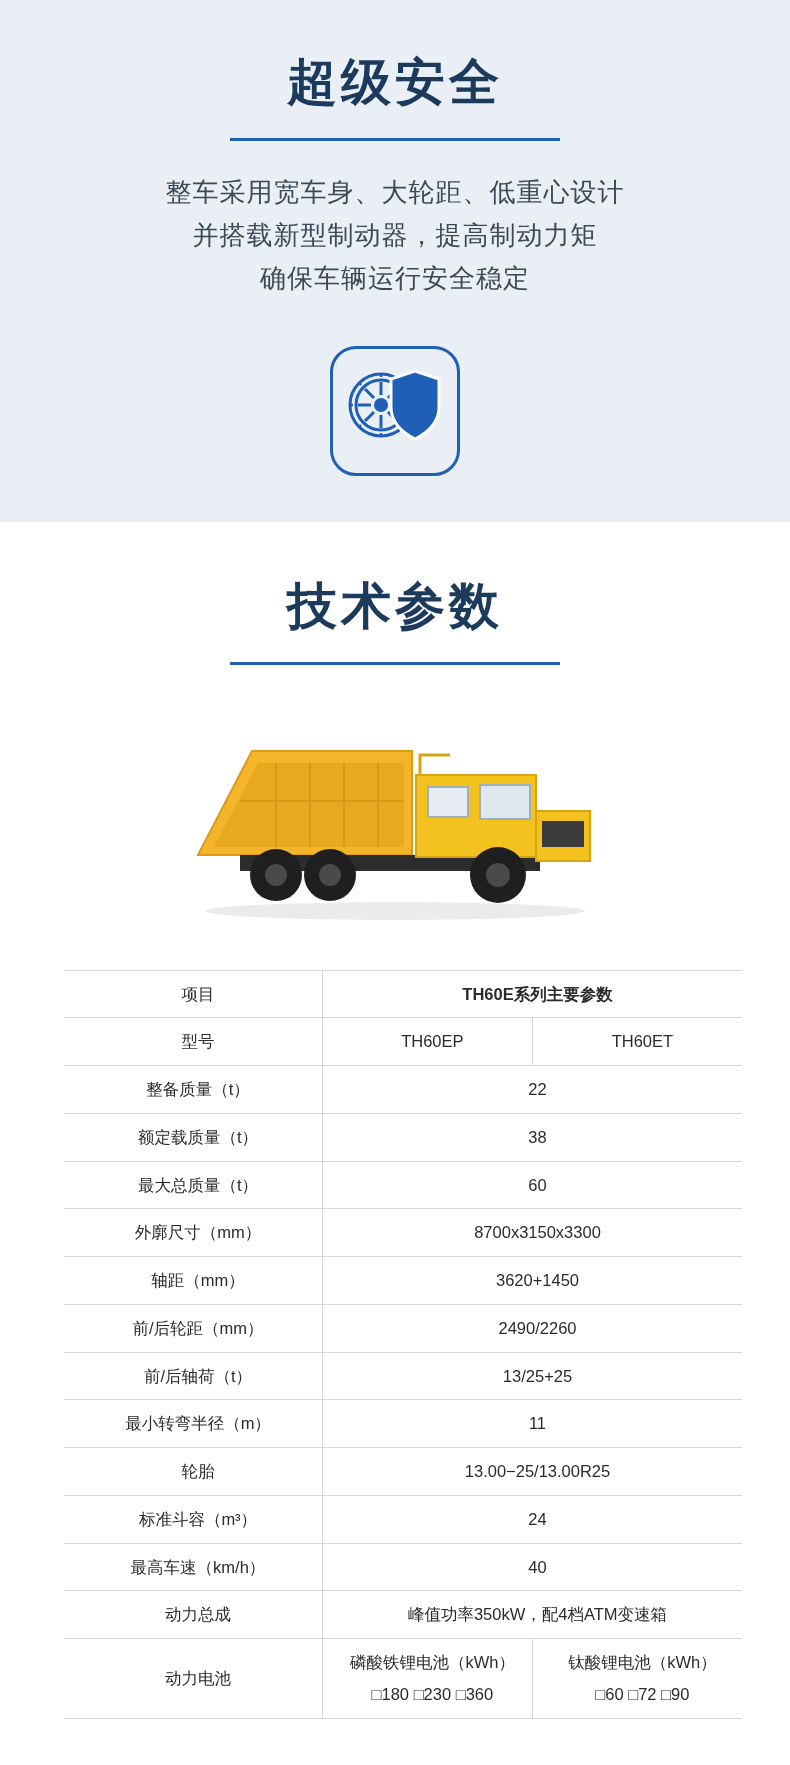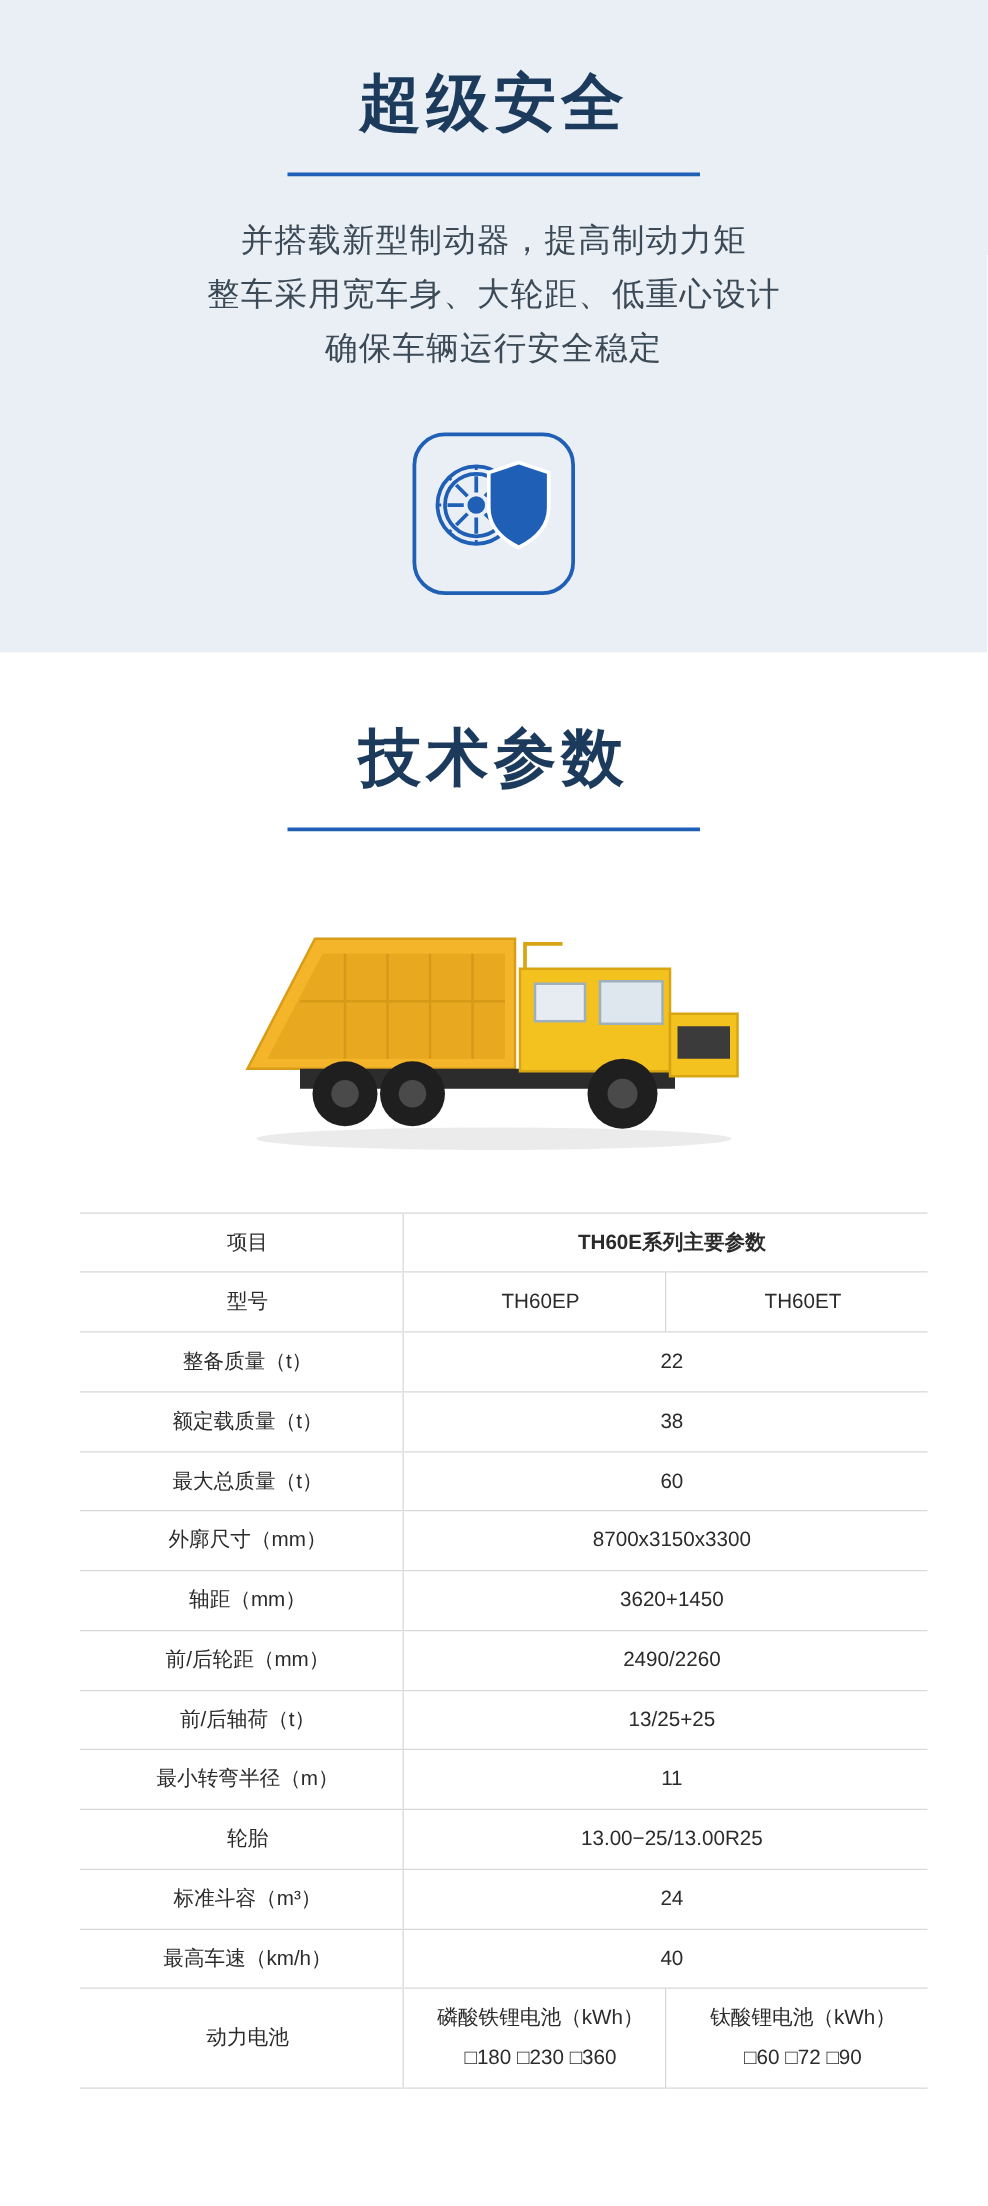--- a/index.html
+++ b/index.html
@@ -122,22 +122,22 @@
 </style>
 </head>
 <body>
 
 <div class="page">
 
   <section class="safety-section">
     <h1 class="section-title">超级安全</h1>
     <div class="title-rule"></div>
     <div class="safety-desc">
+      <div>整车采用宽车身、大轮距、低重心设计</div>
       <div>并搭载新型制动器，提高制动力矩</div>
-      <div>整车采用宽车身、大轮距、低重心设计</div>
       <div>确保车辆运行安全稳定</div>
     </div>
 
     <div class="icon-badge">
       <span>
         <svg width="96" height="84" viewBox="0 0 96 84" aria-hidden="true">
 
           <g transform="translate(2,6)">
             <circle cx="32" cy="32" r="31" fill="none" stroke="#1f5fb5" stroke-width="3"></circle>
             <circle cx="32" cy="32" r="25" fill="none" stroke="#1f5fb5" stroke-width="3"></circle>
@@ -264,20 +264,24 @@
             <td class="span2" colspan="2">13.00−25/13.00R25</td>
           </tr>
           <tr>
             <td class="col-item">标准斗容（m³）</td>
             <td class="span2" colspan="2">24</td>
           </tr>
           <tr>
             <td class="col-item">最高车速（km/h）</td>
             <td class="span2" colspan="2">40</td>
           </tr>
+          <tr>
+            <td class="col-item">动力总成</td>
+            <td class="span2" colspan="2">峰值功率350kW，配4档ATM变速箱</td>
+          </tr>
 
           <tr>
             <td class="col-item">动力电池</td>
             <td class="col-val">
               <span>磷酸铁锂电池（kWh）</span>
               <span class="sub-line">□180 □230 □360</span>
             </td>
             <td class="col-val2">
               <span>钛酸锂电池（kWh）</span>
               <span class="sub-line">□60 □72 □90</span>

